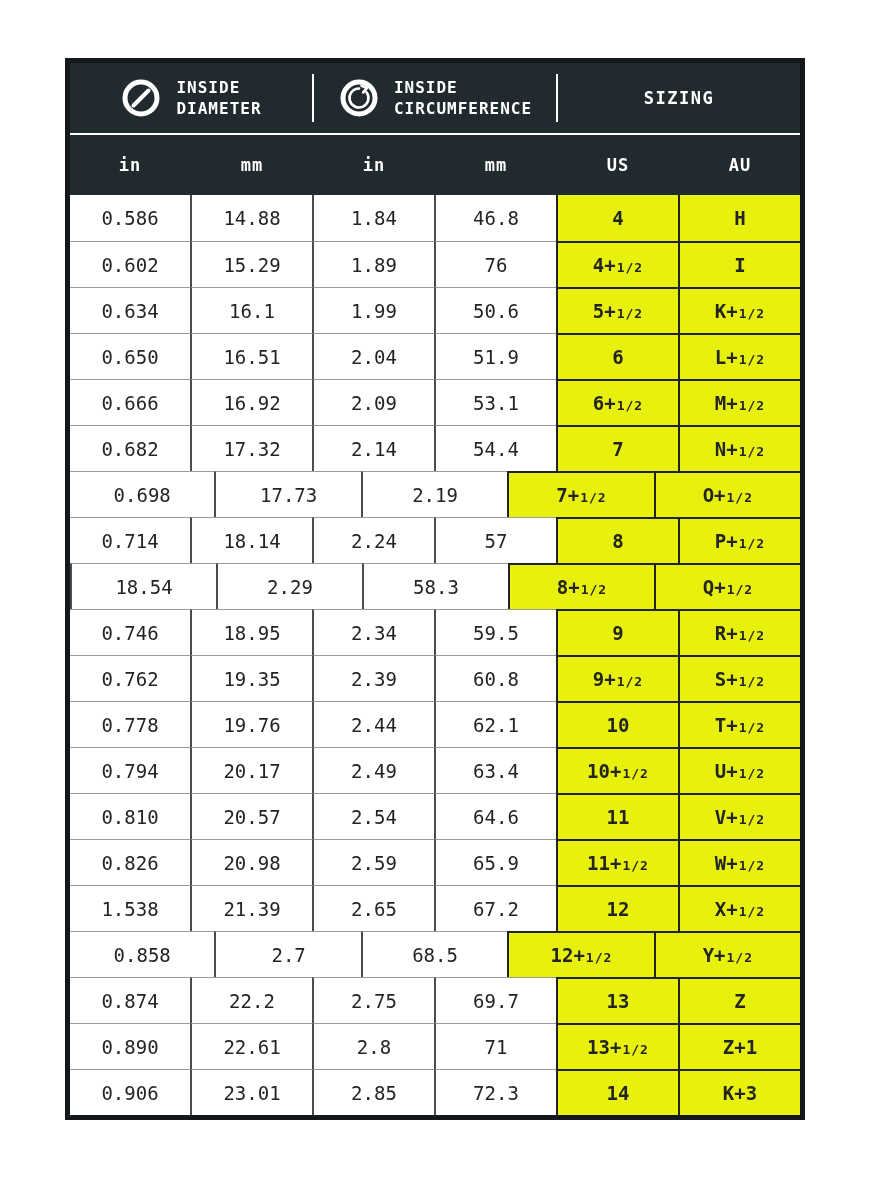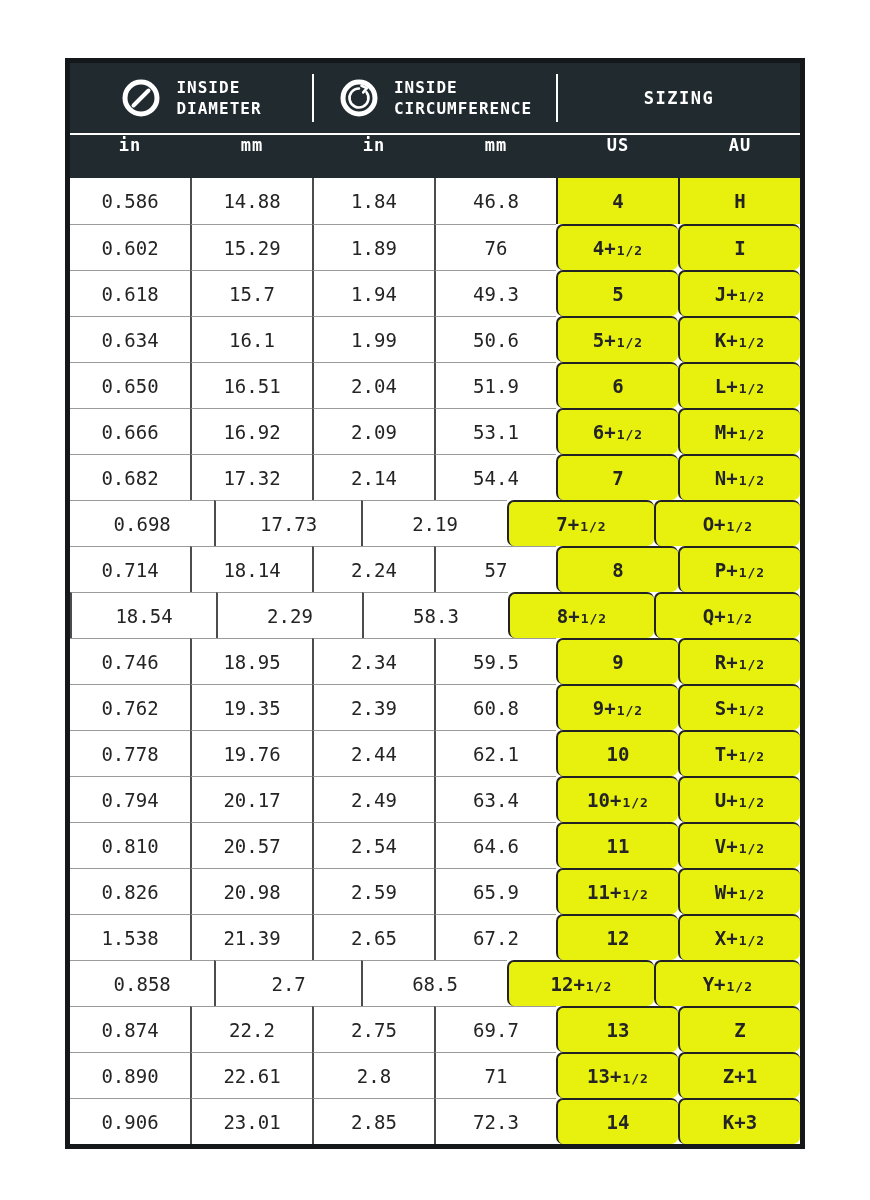--- a/index.html
+++ b/index.html
@@ -28,33 +28,33 @@
   .group-row{display:flex;align-items:stretch;height:70px;}
   .group{flex:1;display:flex;align-items:center;justify-content:center;gap:14px;}
   .group-vdiv{width:2px;background:#ffffff;margin:11px 0;}
   .group-label{display:flex;flex-direction:column;text-align:left;}
   .group-label span{font-size:16px;font-weight:bold;letter-spacing:1px;line-height:21px;}
   .group.sizing-group span{font-size:17px;font-weight:bold;letter-spacing:1.5px;}
   .icon{flex:0 0 auto;display:flex;}
 
   .header-hline{height:2px;background:#ffffff;}
 
-  .subhead-row{display:flex;align-items:flex-start;height:43px;}
+  .subhead-row{display:flex;align-items:center;height:60px;}
   .subhead-cell{flex:1;display:flex;align-items:center;justify-content:center;
     font-size:17px;font-weight:bold;letter-spacing:1px;}
   .subhead-vdiv{width:2px;background:#ffffff;margin:8px 0;}
 
   
   .tbody{display:block;}
   .row{display:flex;height:var(--row-h);}
   .cell{flex:1;display:flex;align-items:center;justify-content:center;
     font-size:19px;color:var(--cell-text);background:#ffffff;}
   .cell.yellow{background:var(--yellow);font-weight:bold;}
   .row + .row .cell.white{border-top:1px solid var(--line-light);}
-  .row + .row .cell.yellow{border-top:2px solid var(--line-dark);border-radius:7px;}
+  .row + .row .cell.yellow{border-top:2px solid var(--line-dark);}
   .cell.bl-mid{border-left:2px solid var(--line-mid);}
   .cell.bl-dark{border-left:2px solid var(--line-dark);}
   .sz-wrap{display:inline;white-space:nowrap;}
   .sz-main{font-size:19px;font-weight:bold;}
   .sz-frac{font-size:13px;font-weight:bold;letter-spacing:1px;margin-left:1px;}
 </style>
 </head>
 <body>
 
 <div class="page">
@@ -136,32 +136,20 @@
     <div class="cell white bl-mid">1.89</div>
     <div class="cell white bl-mid">76</div>
     <div class="cell yellow bl-dark">
             <span class="sz-wrap"><span class="sz-main">4+</span><span class="sz-frac">1/2</span></span>
           </div>
     <div class="cell yellow bl-dark">
             <span class="sz-wrap"><span class="sz-main">I</span></span>
           </div>
   </div>
 
-  <div class="row">
-    <div class="cell white">0.618</div>
-    <div class="cell white bl-mid">15.7</div>
-    <div class="cell white bl-mid">1.94</div>
-    <div class="cell white bl-mid">49.3</div>
-    <div class="cell yellow bl-dark">
-            <span class="sz-wrap"><span class="sz-main">5</span></span>
-          </div>
-    <div class="cell yellow bl-dark">
-            <span class="sz-wrap"><span class="sz-main">J+</span><span class="sz-frac">1/2</span></span>
-          </div>
-  </div>
 
   <div class="row">
     <div class="cell white">0.634</div>
     <div class="cell white bl-mid">16.1</div>
     <div class="cell white bl-mid">1.99</div>
     <div class="cell white bl-mid">50.6</div>
     <div class="cell yellow bl-dark">
             <span class="sz-wrap"><span class="sz-main">5+</span><span class="sz-frac">1/2</span></span>
           </div>
     <div class="cell yellow bl-dark">

